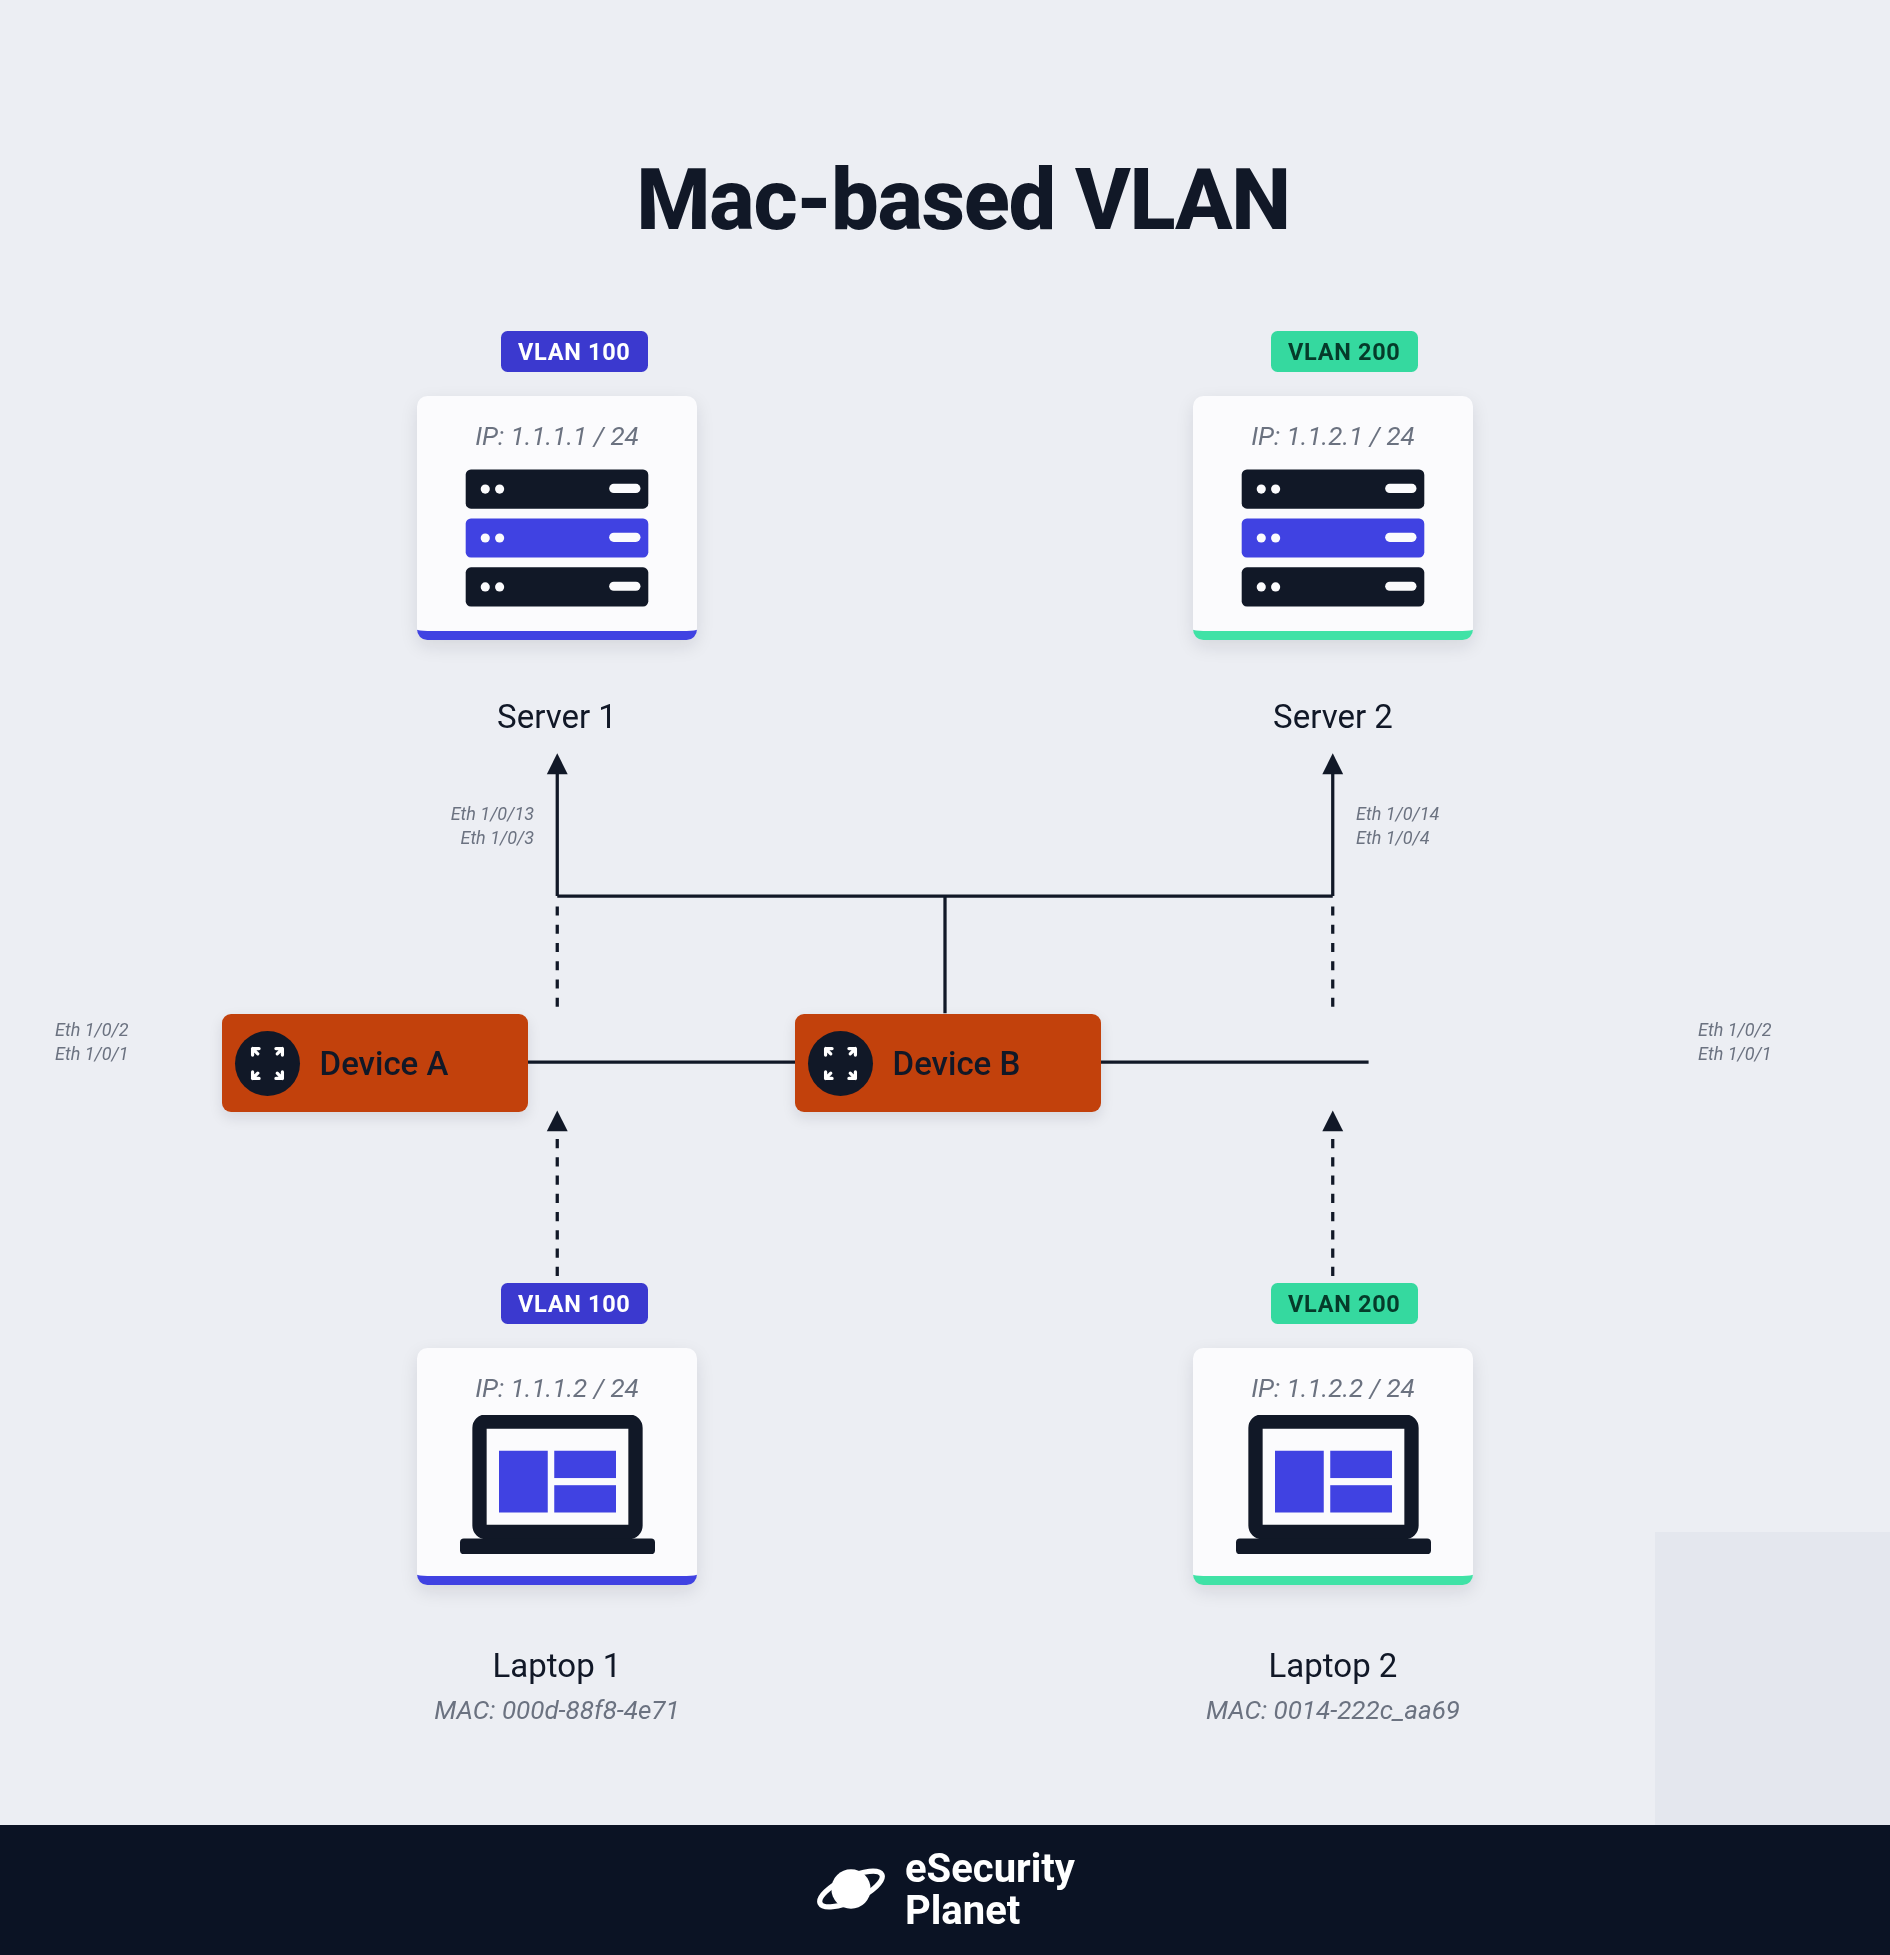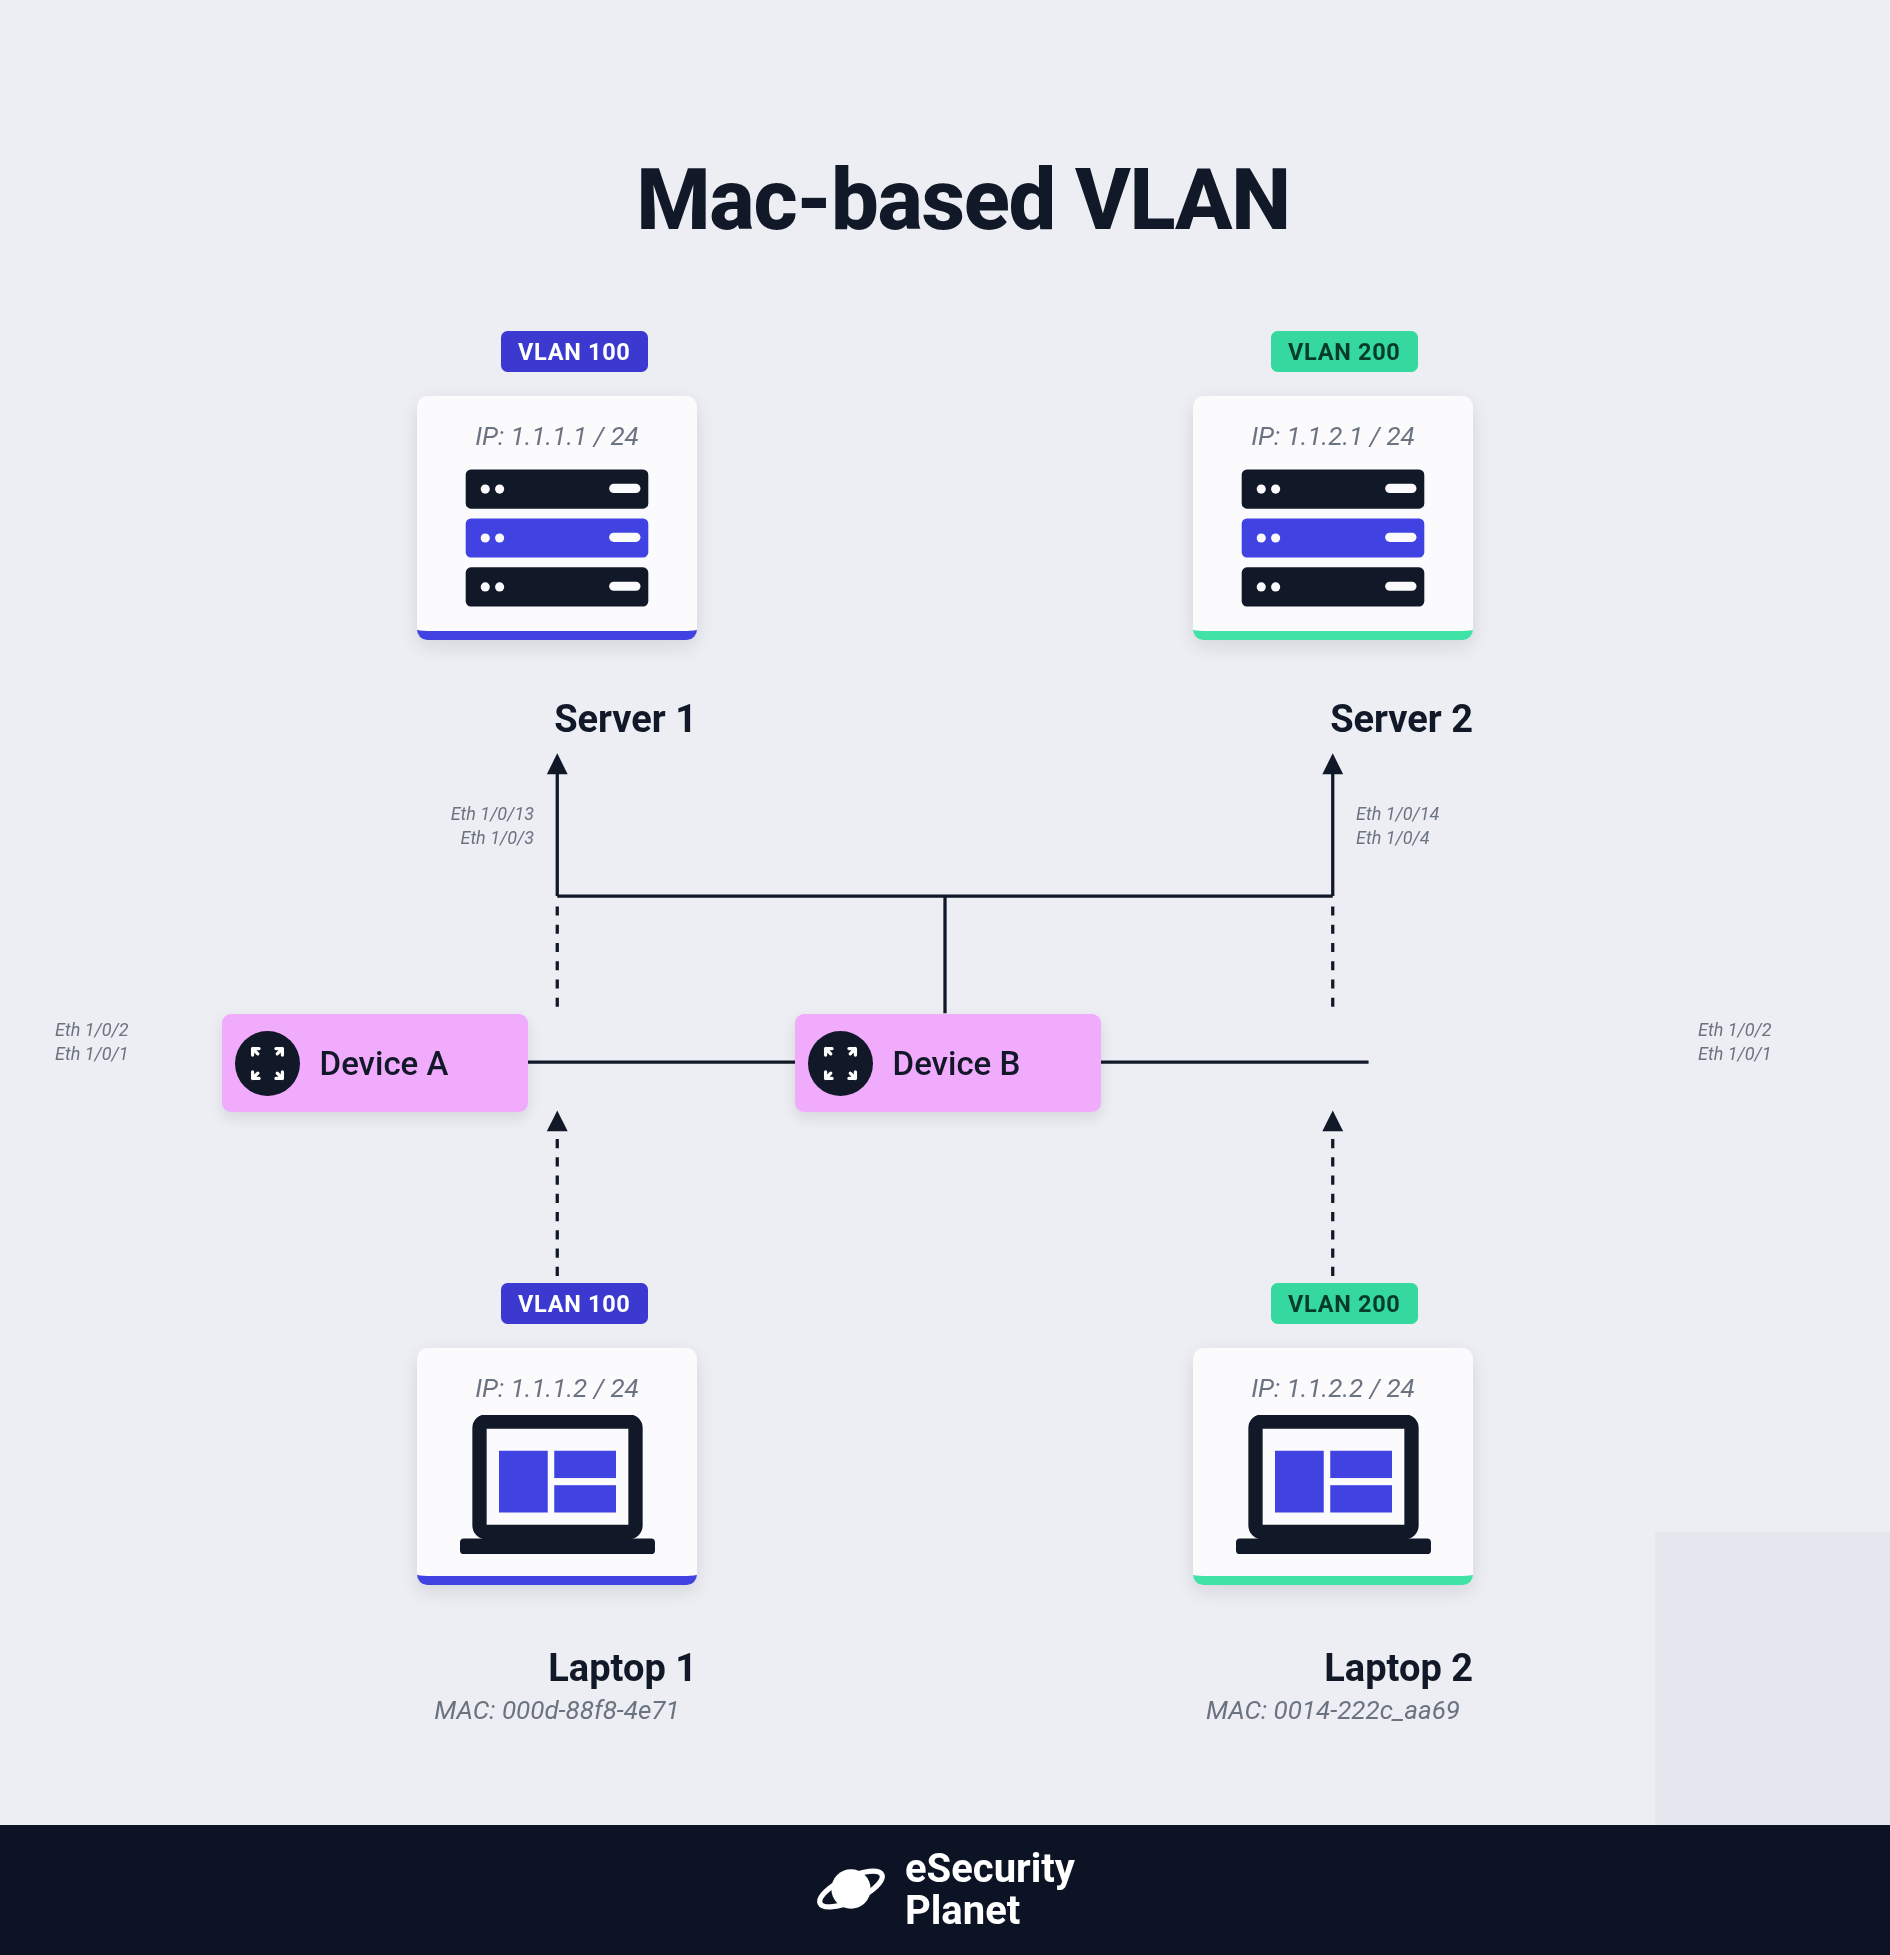--- a/index.html
+++ b/index.html
@@ -42,24 +42,24 @@
   .card .ip {
     font-size: 26px;
     font-style: italic;
     color: #6b7280;
     margin-bottom: 11.7px;
   }
   .card .ico { display: flex; justify-content: center; }
   .card-label {
     position: absolute;
     width: 280px;
-    text-align: right;
-    font-size: 38px;
+    text-align: center;
+    font-size: 33px;
     color: #111827;
-    font-weight: 700;
+    font-weight: 400;
   }
   .mac {
     position: absolute;
     width: 326px;
     text-align: center;
     font-size: 26px;
     font-style: italic;
     color: #6b7280;
   }
 
@@ -74,21 +74,21 @@
     letter-spacing: 0.7px;
     text-align:center;
   }
   .tag.blue { background: #3b39cf; }
   .tag.green { background: #35d99f; color: #053b2a; }
 
   
   .device {
     position: absolute;
     height: 98px;
-    background: #f0abfc;
+    background: #c2410c;
     border-radius: 9px;
     display: flex;
     align-items: center;
     gap: 19.6px;
     padding: 0 30px 0 13px;
     box-shadow: 0 5.2px 14.3px rgba(17,24,39,0.10);
   }
   .device .circ {
     width: 65px; height: 65px; border-radius: 50%;
     background: #111827;

